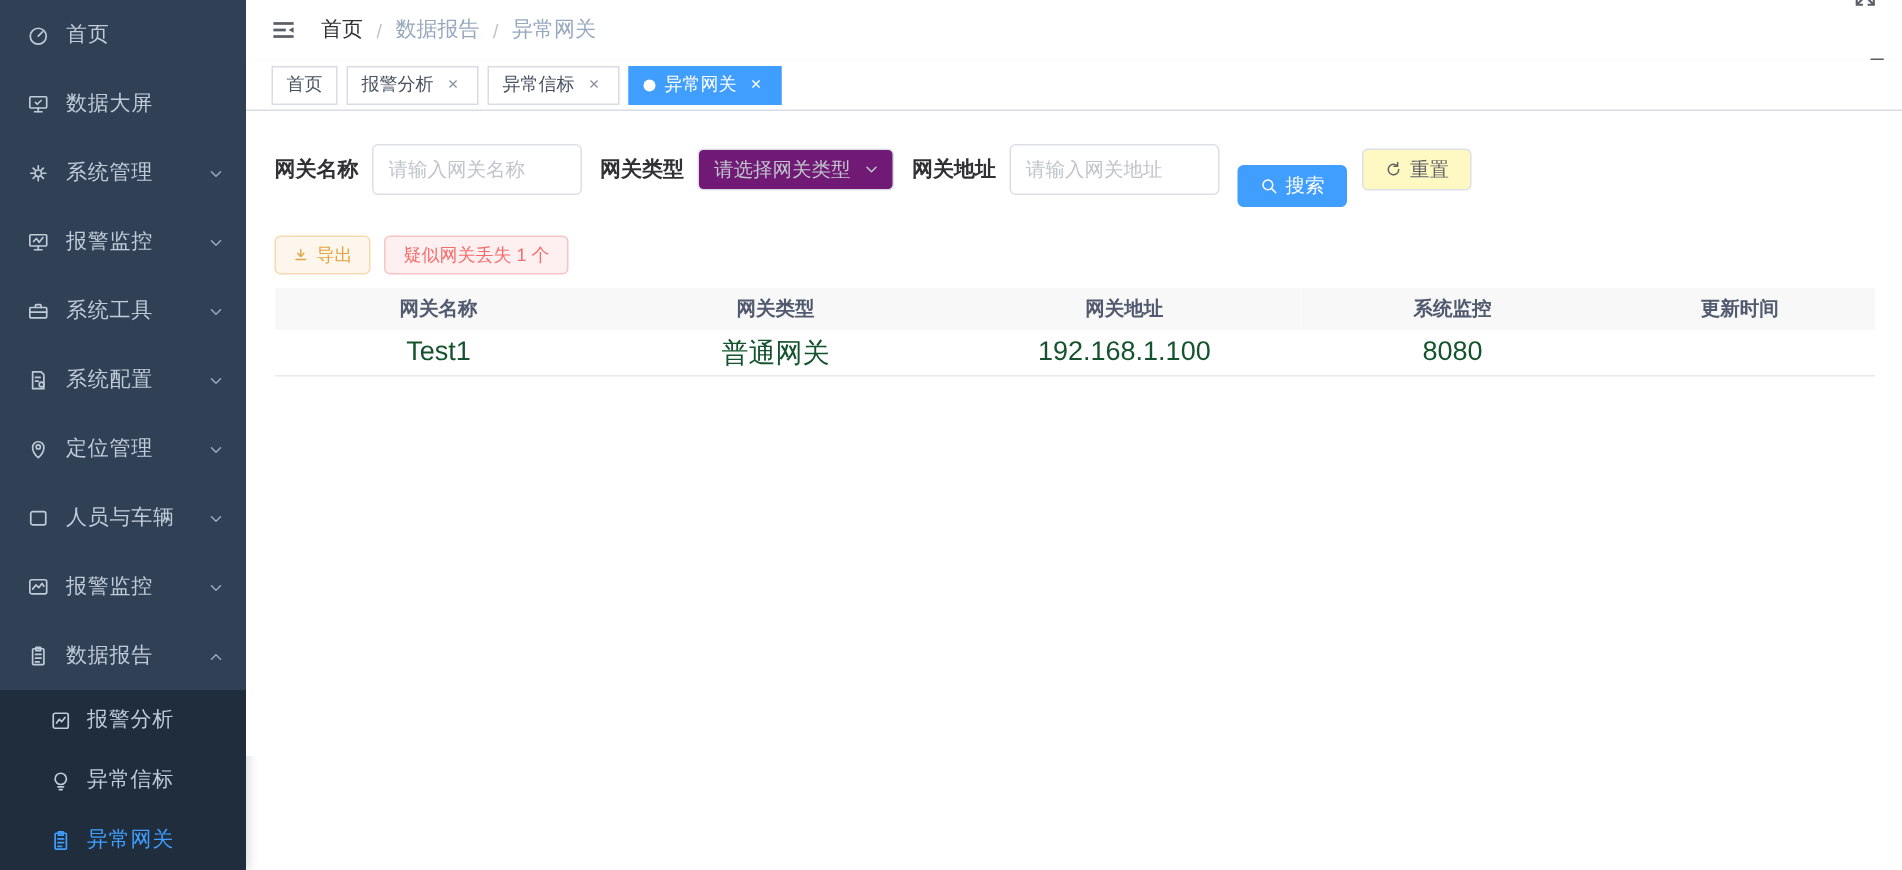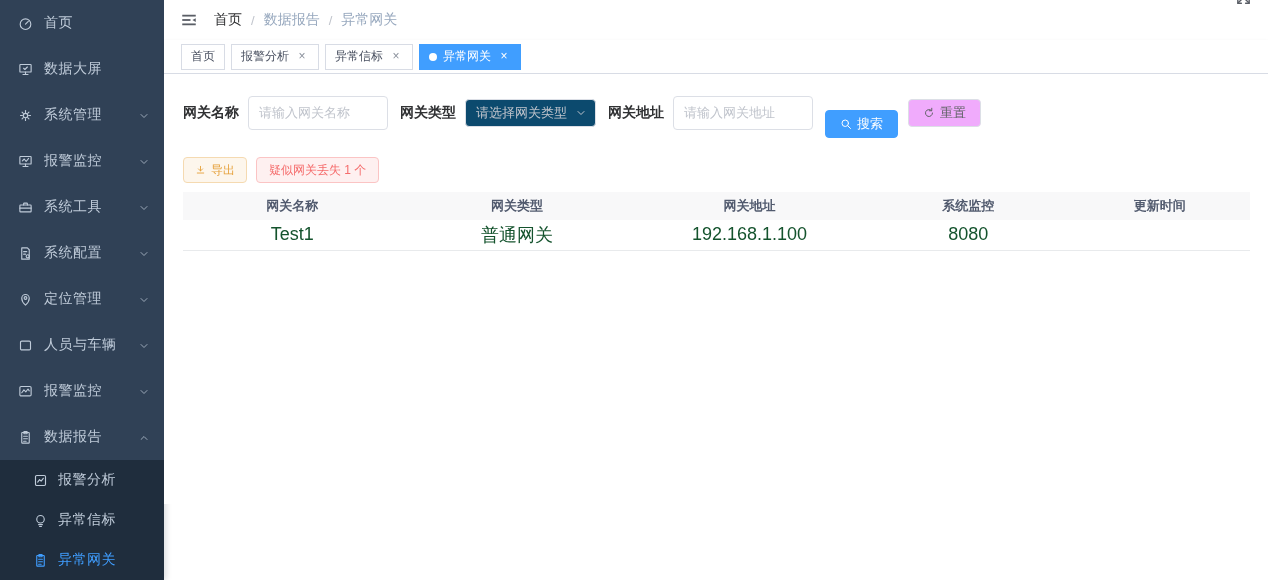--- a/index.html
+++ b/index.html
@@ -57,29 +57,29 @@
   .content { flex:1; background:#fff; padding:13px 18px 0 19px; overflow:hidden; }
 
   .filter-form { display:flex; align-items:center; }
   .form-item { display:flex; align-items:center; margin-right:12px; }
   .form-label { font-weight:700; color:#303133; font-size:14px; margin-right:9px; white-space:nowrap; }
   .el-input { height:28px; border:1px solid #dcdfe6; border-radius:4px; padding:16px 10px; font-size:13px; color:#606266;
               font-family:"Liberation Sans","DejaVu Sans",sans-serif; outline:none; }
   .el-input::placeholder { color:#c0c4cc; }
   .w140 { width:140px; } 
   .el-select { width:131px; height:28px; border:1px solid #dcdfe6; border-radius:4px; padding:0 8px 0 10px; font-size:13px;
-               color:#c0c4cc; display:flex; align-items:center; justify-content:space-between; cursor:pointer; background:#0c4a6e; }
+               color:#c0c4cc; display:flex; align-items:center; justify-content:space-between; cursor:pointer; background:#701a75; }
   .el-select svg { width:12px; height:12px; stroke:#c0c4cc; fill:none; stroke-width:2; stroke-linecap:round; stroke-linejoin:round; }
   .btn { height:28px; border-radius:4px; font-size:13px; display:inline-flex; align-items:center; justify-content:center;
          cursor:pointer; border:1px solid transparent; padding:0 14px; white-space:nowrap;
          font-family:"Liberation Sans","DejaVu Sans",sans-serif; }
   .btn svg { width:12px; height:12px; margin-right:5px; fill:none; stroke-width:2; stroke-linecap:round; stroke-linejoin:round; }
   .btn-primary { background:#409eff; color:#fff; border-color:#409eff;margin-top:23px; }
   .btn-primary svg { stroke:#fff; }
-  .btn-plain { background:#f0abfc; color:#606266; border-color:#dcdfe6; }
+  .btn-plain { background:#fef9c3; color:#606266; border-color:#dcdfe6; }
   .btn-plain svg { stroke:#606266; }
 
   .toolbar { display:flex; align-items:center; margin-top:19px; gap:9px; }
   .btn-warning-plain { height:26px; background:#fdf6ec; color:#e6a23c; border:1px solid #f5dab1; font-size:12px; padding:0 11px; }
   .btn-warning-plain svg { stroke:#e6a23c; width:11px; height:11px; }
   .lost-badge { height:26px; display:inline-flex; align-items:center; padding:0 12px; border:1px solid #fbc4c4;
                 background:#fef0f0; color:#f56c6c; font-size:12px; border-radius:4px; cursor:pointer; white-space:nowrap; }
 
   .data-table { width:100%; margin-top:9px; border-collapse:collapse; table-layout:fixed; }
   .data-table thead th { background:#f8f8f9; color:#515a6e; font-size:13px; font-weight:700; height:28px; text-align:center;

